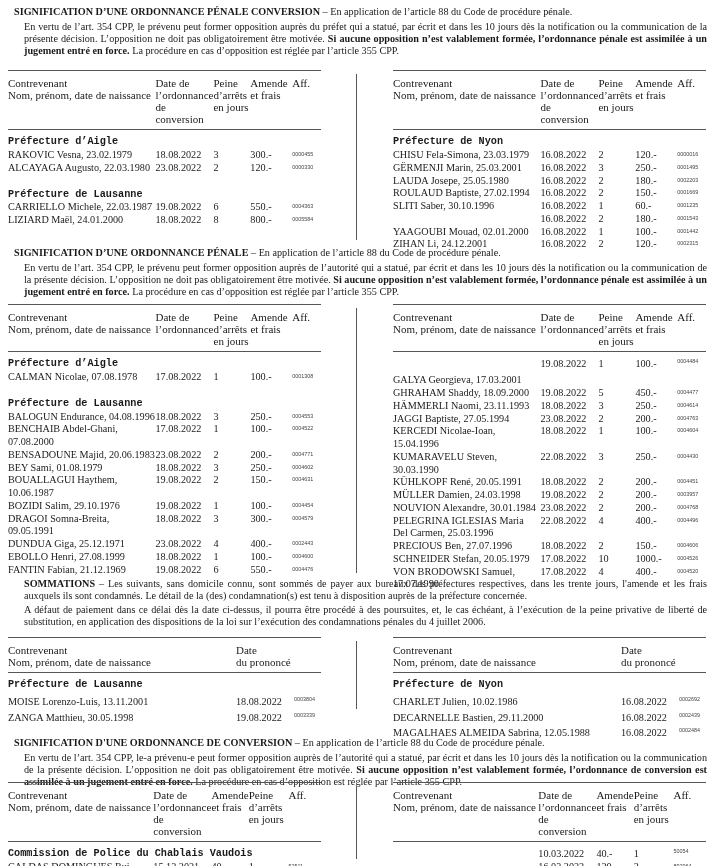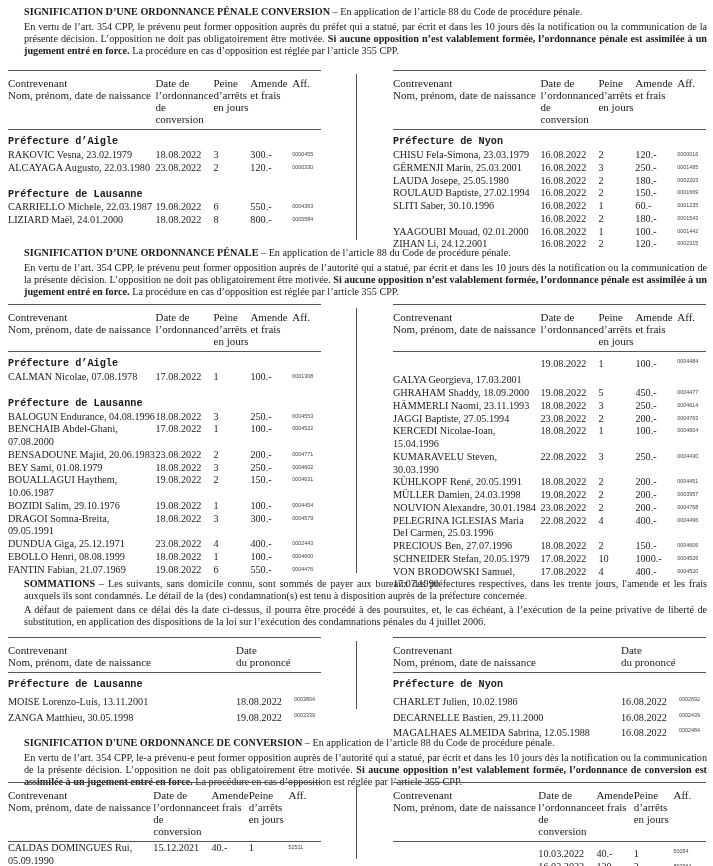--- a/index.html
+++ b/index.html
@@ -1,17 +1,17 @@
 <!DOCTYPE html>
 <html><head>
 <meta charset="utf-8">
 <style>
   * { box-sizing: border-box; margin: 0; padding: 0; }
   body { width: 713px; height: 866px; background: #fff; color: #1a1a1a; font-family: "Liberation Serif", serif; font-size: 10.2px; line-height: 1.2; overflow: hidden; position: relative; }
-  .sec-title { position: absolute; left: 24px; right: 8px; }
+  .sec-title { position: absolute; left: 14px; right: 8px; }
   .sec-title b { font-weight: bold; }
   .para { position: absolute; left: 24px; right: 6px; text-align: justify; }
   .para b { font-weight: bold; }
   .col { position: absolute; }
   .vline { position: absolute; width: 1px; background: #555; }
   .rule-top { border-top: 1.6px solid #555; }
   table { border-collapse: collapse; width: 100%; }
   th { font-weight: normal; text-align: left; vertical-align: top; padding: 6px 0 4px 0; font-size: 11px; line-height: 1.1; }
   td { vertical-align: top; padding: 0; line-height: 1.25; }
   td.aff, span.aff { font-family: "Liberation Sans", sans-serif; font-size: 5.4px; color: #444; padding-top: 2px; }
@@ -246,28 +246,28 @@
           <td class="aff">0004579</td>
         </tr>
         <tr>
           <td>DUNDUA Giga, 25.12.1971</td>
           <td>23.08.2022</td>
           <td>4</td>
           <td>400.-</td>
           <td class="aff">0002443</td>
         </tr>
         <tr>
-          <td>EBOLLO Henri, 08.08.1999</td>
+          <td>EBOLLO Henri, 27.08.1999</td>
           <td>18.08.2022</td>
           <td>1</td>
           <td>100.-</td>
           <td class="aff">0004600</td>
         </tr>
         <tr>
-          <td>FANTIN Fabian, 21.07.1969</td>
+          <td>FANTIN Fabian, 21.12.1969</td>
           <td>19.08.2022</td>
           <td>6</td>
           <td>550.-</td>
           <td class="aff">0004476</td>
         </tr>
       </tbody>
     </table>
   </div>
 <div class="vline" style="top:308px; left:356px; height:265px;"></div>
 <div class="col rule-top" style="top:304px; left:393px; width:313px;">
@@ -467,20 +467,23 @@
       <thead>
         <tr class="hdr-row">
           <th>Contrevenant<br>Nom, prénom, date de naissance</th>
           <th>Date de<br>l’ordonnance<br>de conversion</th>
           <th>Amende<br>et frais</th>
           <th>Peine<br>d’arrêts<br>en jours</th>
           <th>Aff.</th>
         </tr>
       </thead>
       <tbody>
+        <tr class="pref">
+          <td colspan="5">Commission de Police du Chablais Vaudois</td>
+        </tr>
         <tr>
           <td>CALDAS DOMINGUES Rui, 05.09.1990</td>
           <td>15.12.2021</td>
           <td>40.-</td>
           <td>1</td>
           <td class="aff">52511</td>
         </tr>
       </tbody>
     </table>
   </div>

